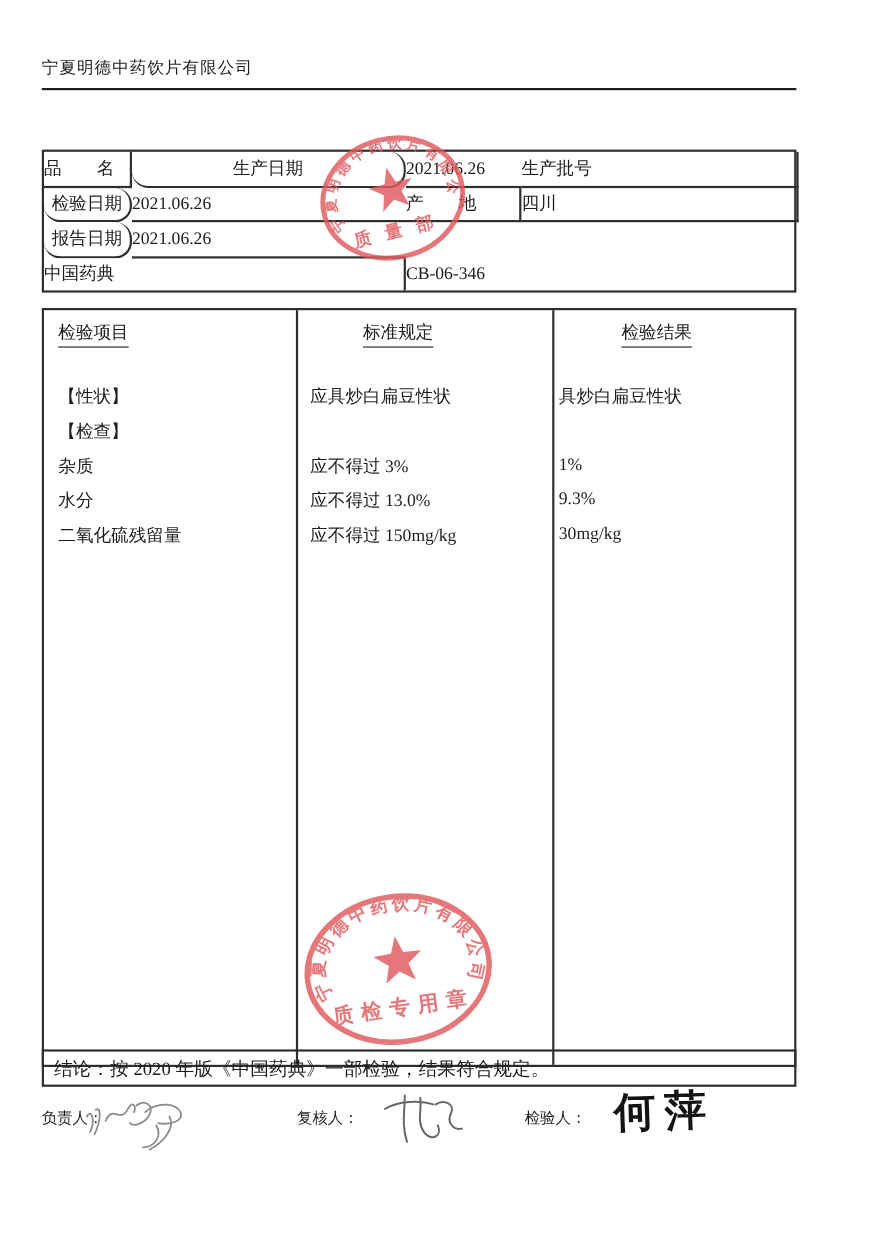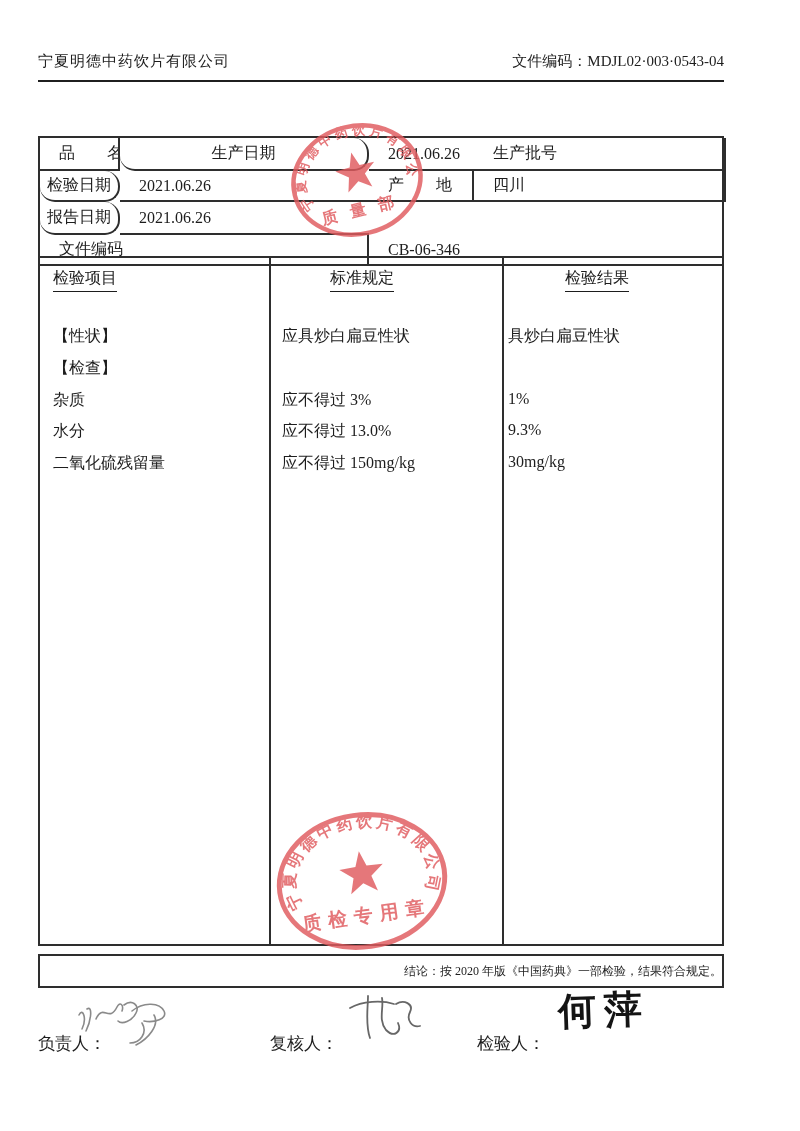--- a/index.html
+++ b/index.html
@@ -11,65 +11,64 @@
   .hdr-left{left:38px;top:52px;font-size:15px;letter-spacing:1px;}
   .hdr-right{left:38px;top:52px;width:686px;text-align:right;font-size:15px;}
   .hdr-rule{left:38px;top:80px;width:686px;border-top:2.5px solid #1f1f1f;height:0;}
   .doc-title{left:38px;top:85px;width:686px;text-align:center;font-size:30px;font-weight:900;
     font-family:"Liberation Sans","DejaVu Sans",sans-serif;letter-spacing:4px;}
   
   .info-grid{left:38px;top:136px;width:686px;height:130px;display:grid;box-sizing:border-box;
     grid-template-columns:80px 249px 105px 252px;grid-template-rows:33px 31px 33px auto;
     border:2px solid #2e2e2e;font-size:16px;}
   .cell{border-right:2px solid #2e2e2e;border-bottom:2px solid #2e2e2e;display:flex;
-    align-items:center;padding:0 19px;box-sizing:border-box;white-space:nowrap;overflow:hidden;}
+    align-items:center;padding:0 0;box-sizing:border-box;white-space:nowrap;overflow:hidden;}
   .cell.last-col{border-right:none;}
   .cell.last-row{border-bottom:none;}
   .cell.center{justify-content:center;padding:0;border-radius:15px;}
   .cell.span2a{grid-column:1/3;}
   .cell.span2b{grid-column:3/5;}
   
-  .results-box{left:38px;top:256px;width:686px;height:690px;border:2px solid #2e2e2e;box-sizing:border-box;}
+  .results-box{left:38px;top:280px;width:686px;height:690px;border:2px solid #2e2e2e;box-sizing:border-box;}
   .col-div{position:absolute;top:0;bottom:0;border-left:2px solid #2e2e2e;width:0;}
   .rt{position:absolute;font-size:16px;white-space:nowrap;}
   .rt-head{text-decoration:none;border-bottom:1.5px solid #1d1d1d;padding-bottom:2px;}
   
   .conclusion-box{left:38px;top:954px;width:686px;height:34px;border:2px solid #2e2e2e;
-    box-sizing:border-box;display:flex;align-items:center;padding-left:9px;font-size:12px;justify-content:flex-end;}
+    box-sizing:border-box;display:flex;align-items:center;padding-left:9px;font-size:17px;}
   
-  .sig-label{font-size:17px;top:1008px;margin-top:24px;}
+  .sig-label{font-size:14px;top:1008px;}
   .inspector-name{left:558px;top:985px;font-size:38px;font-weight:bold;color:#141414;
     letter-spacing:8px;transform:rotate(-2deg);font-family:"Liberation Sans","DejaVu Sans",sans-serif;}
   
   .stamp{opacity:.82;}
 </style>
 </head>
 <body>
 
 <div class="page">
 
   <div class="abs hdr-left">宁夏明德中药饮片有限公司</div>
-  <div class="abs hdr-right">文件编码：MDJL02·003·0543-04</div>
   <div class="abs hdr-rule"></div>
 
   <div class="abs info-grid">
     <div class="cell">品　　名</div>
     <div class="cell center">生产日期</div>
     <div class="cell last-col">2021.06.26</div>
 
     <div class="cell">生产批号</div>
     <div class="cell center">检验日期</div>
     <div class="cell last-col">2021.06.26</div>
 
     <div class="cell">产　　地</div>
     <div class="cell">四川</div>
     <div class="cell center">报告日期</div>
     <div class="cell last-col">2021.06.26</div>
 
-    <div class="cell span2a last-row">文件编码</div>
+    <div class="cell span2a last-row">中国药典</div>
     <div class="cell span2b last-col last-row">CB-06-346</div>
   </div>
 
   <div class="abs results-box">
     <div class="col-div" style="left:229px"></div>
     <div class="col-div" style="left:462px"></div>
 
     <span class="rt rt-head" style="left:13px;top:10px">检验项目</span>
     <span class="rt rt-head" style="left:290px;top:10px">标准规定</span>
     <span class="rt rt-head" style="left:525px;top:10px">检验结果</span>

